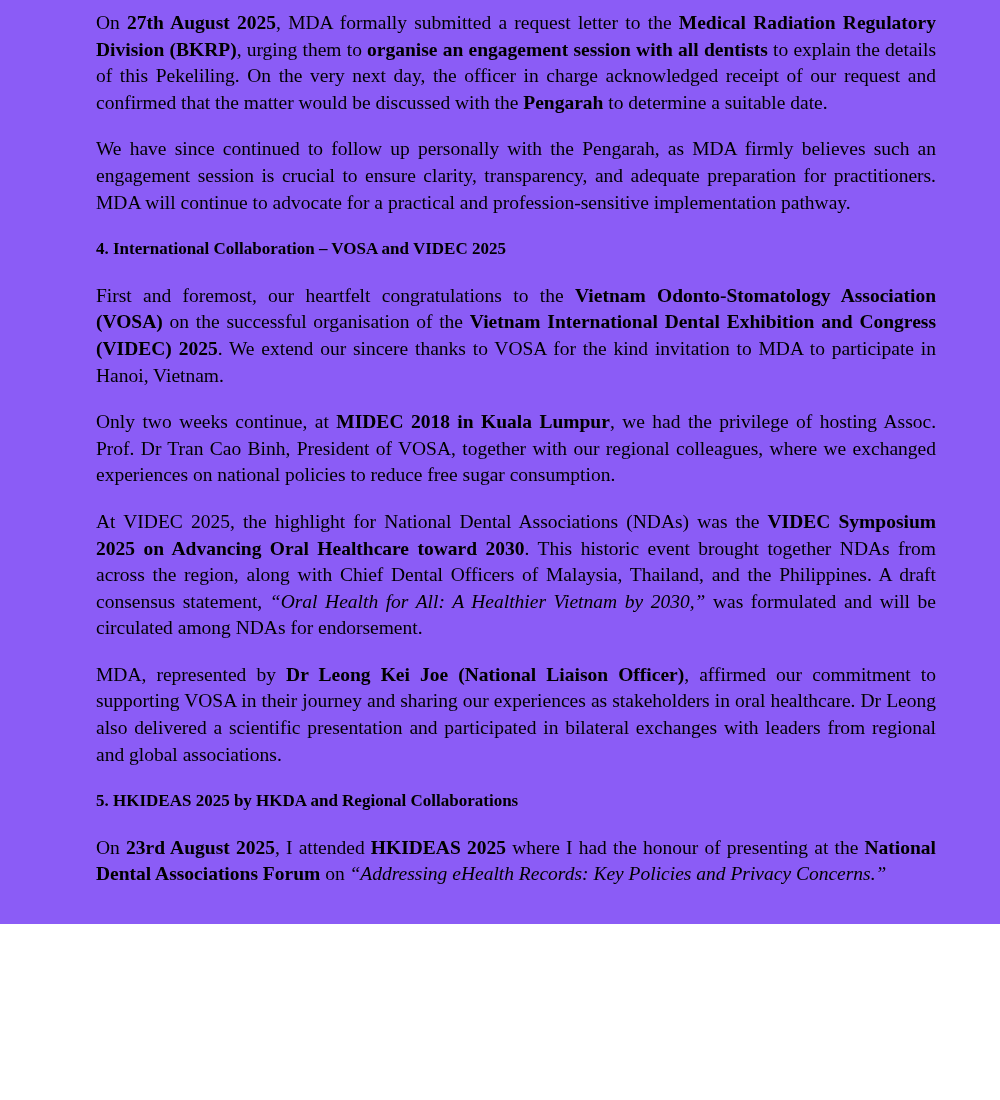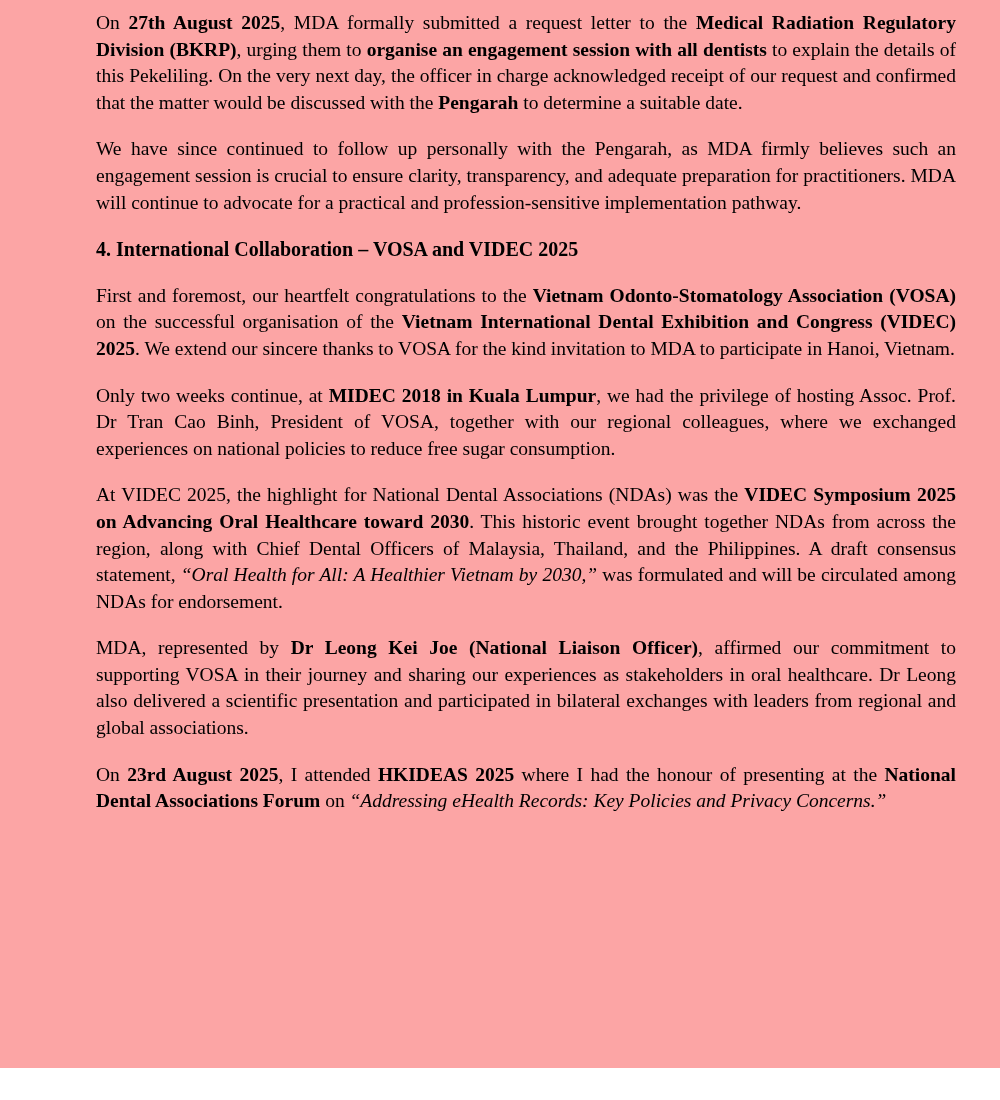--- a/index.html
+++ b/index.html
@@ -10,46 +10,47 @@
   body {
     width: 1000px;
     height: 1100px;
     overflow: hidden;
     font-family: "Liberation Serif", "DejaVu Serif", serif;
     color: #000000;
   }
   .page {
     box-sizing: border-box;
     width: 1000px;
-    height: 1068px;
-    padding: 10px 44px 0 96px;
-    background: #fca5a5;
+    height: 924px;
+    padding: 10px 64px 0 96px;
+    background: #8b5cf6;
   }
   .doc-paragraph {
     font-size: 19.5px;
     line-height: 26.6px;
     text-align: justify;
     margin: 0 0 20px 0;
   }
   .doc-heading {
-    font-size: 20px;
+    font-size: 17px;
     line-height: 26.6px;
     font-weight: bold;
     text-align: left;
     margin: 10px 0 20px 0;
   }
   .doc-paragraph span, .doc-heading span {
     white-space: pre-wrap;
   }
 </style>
 </head>
 <body>
 
 <div class="page">
   <p class="doc-paragraph"><span>On </span><span style="font-weight: bold;">27th August 2025</span><span>, MDA formally submitted a request letter to the </span><span style="font-weight: bold;">Medical Radiation Regulatory Division (BKRP)</span><span>, urging them to </span><span style="font-weight: bold;">organise an engagement session with all dentists</span><span> to explain the details of this Pekeliling. On the very next day, the officer in charge acknowledged receipt of our request and confirmed that the matter would be discussed with the </span><span style="font-weight: bold;">Pengarah</span><span> to determine a suitable date.</span></p>
   <p class="doc-paragraph"><span>We have since continued to follow up personally with the Pengarah, as MDA firmly believes such an engagement session is crucial to ensure clarity, transparency, and adequate preparation for practitioners. MDA will continue to advocate for a practical and profession-sensitive implementation pathway.</span></p>
   <h2 class="doc-heading"><span style="font-weight: bold;">4. International Collaboration – VOSA and VIDEC 2025</span></h2>
   <p class="doc-paragraph"><span>First and foremost, our heartfelt congratulations to the </span><span style="font-weight: bold;">Vietnam Odonto-Stomatology Association (VOSA)</span><span> on the successful organisation of the </span><span style="font-weight: bold;">Vietnam International Dental Exhibition and Congress (VIDEC) 2025</span><span>. We extend our sincere thanks to VOSA for the kind invitation to MDA to participate in Hanoi, Vietnam.</span></p>
   <p class="doc-paragraph"><span>Only two weeks continue, at </span><span style="font-weight: bold;">MIDEC 2018 in Kuala Lumpur</span><span>, we had the privilege of hosting Assoc. Prof. Dr Tran Cao Binh, President of VOSA, together with our regional colleagues, where we exchanged experiences on national policies to reduce free sugar consumption.</span></p>
   <p class="doc-paragraph"><span>At VIDEC 2025, the highlight for National Dental Associations (NDAs) was the </span><span style="font-weight: bold;">VIDEC Symposium 2025 on Advancing Oral Healthcare toward 2030</span><span>. This historic event brought together NDAs from across the region, along with Chief Dental Officers of Malaysia, Thailand, and the Philippines. A draft consensus statement, </span><span style="font-style: italic;">“Oral Health for All: A Healthier Vietnam by 2030,”</span><span> was formulated and will be circulated among NDAs for endorsement.</span></p>
   <p class="doc-paragraph"><span>MDA, represented by </span><span style="font-weight: bold;">Dr Leong Kei Joe (National Liaison Officer)</span><span>, affirmed our commitment to supporting VOSA in their journey and sharing our experiences as stakeholders in oral healthcare. Dr Leong also delivered a scientific presentation and participated in bilateral exchanges with leaders from regional and global associations.</span></p>
+  <h2 class="doc-heading"><span style="font-weight: bold;">5. HKIDEAS 2025 by HKDA and Regional Collaborations</span></h2>
   <p class="doc-paragraph"><span>On </span><span style="font-weight: bold;">23rd August 2025</span><span>, I attended </span><span style="font-weight: bold;">HKIDEAS 2025</span><span> where I had the honour of presenting at the </span><span style="font-weight: bold;">National Dental Associations Forum</span><span> on </span><span style="font-style: italic;">“Addressing eHealth Records: Key Policies and Privacy Concerns.”</span></p>
 </div>
 
 </body></html>

